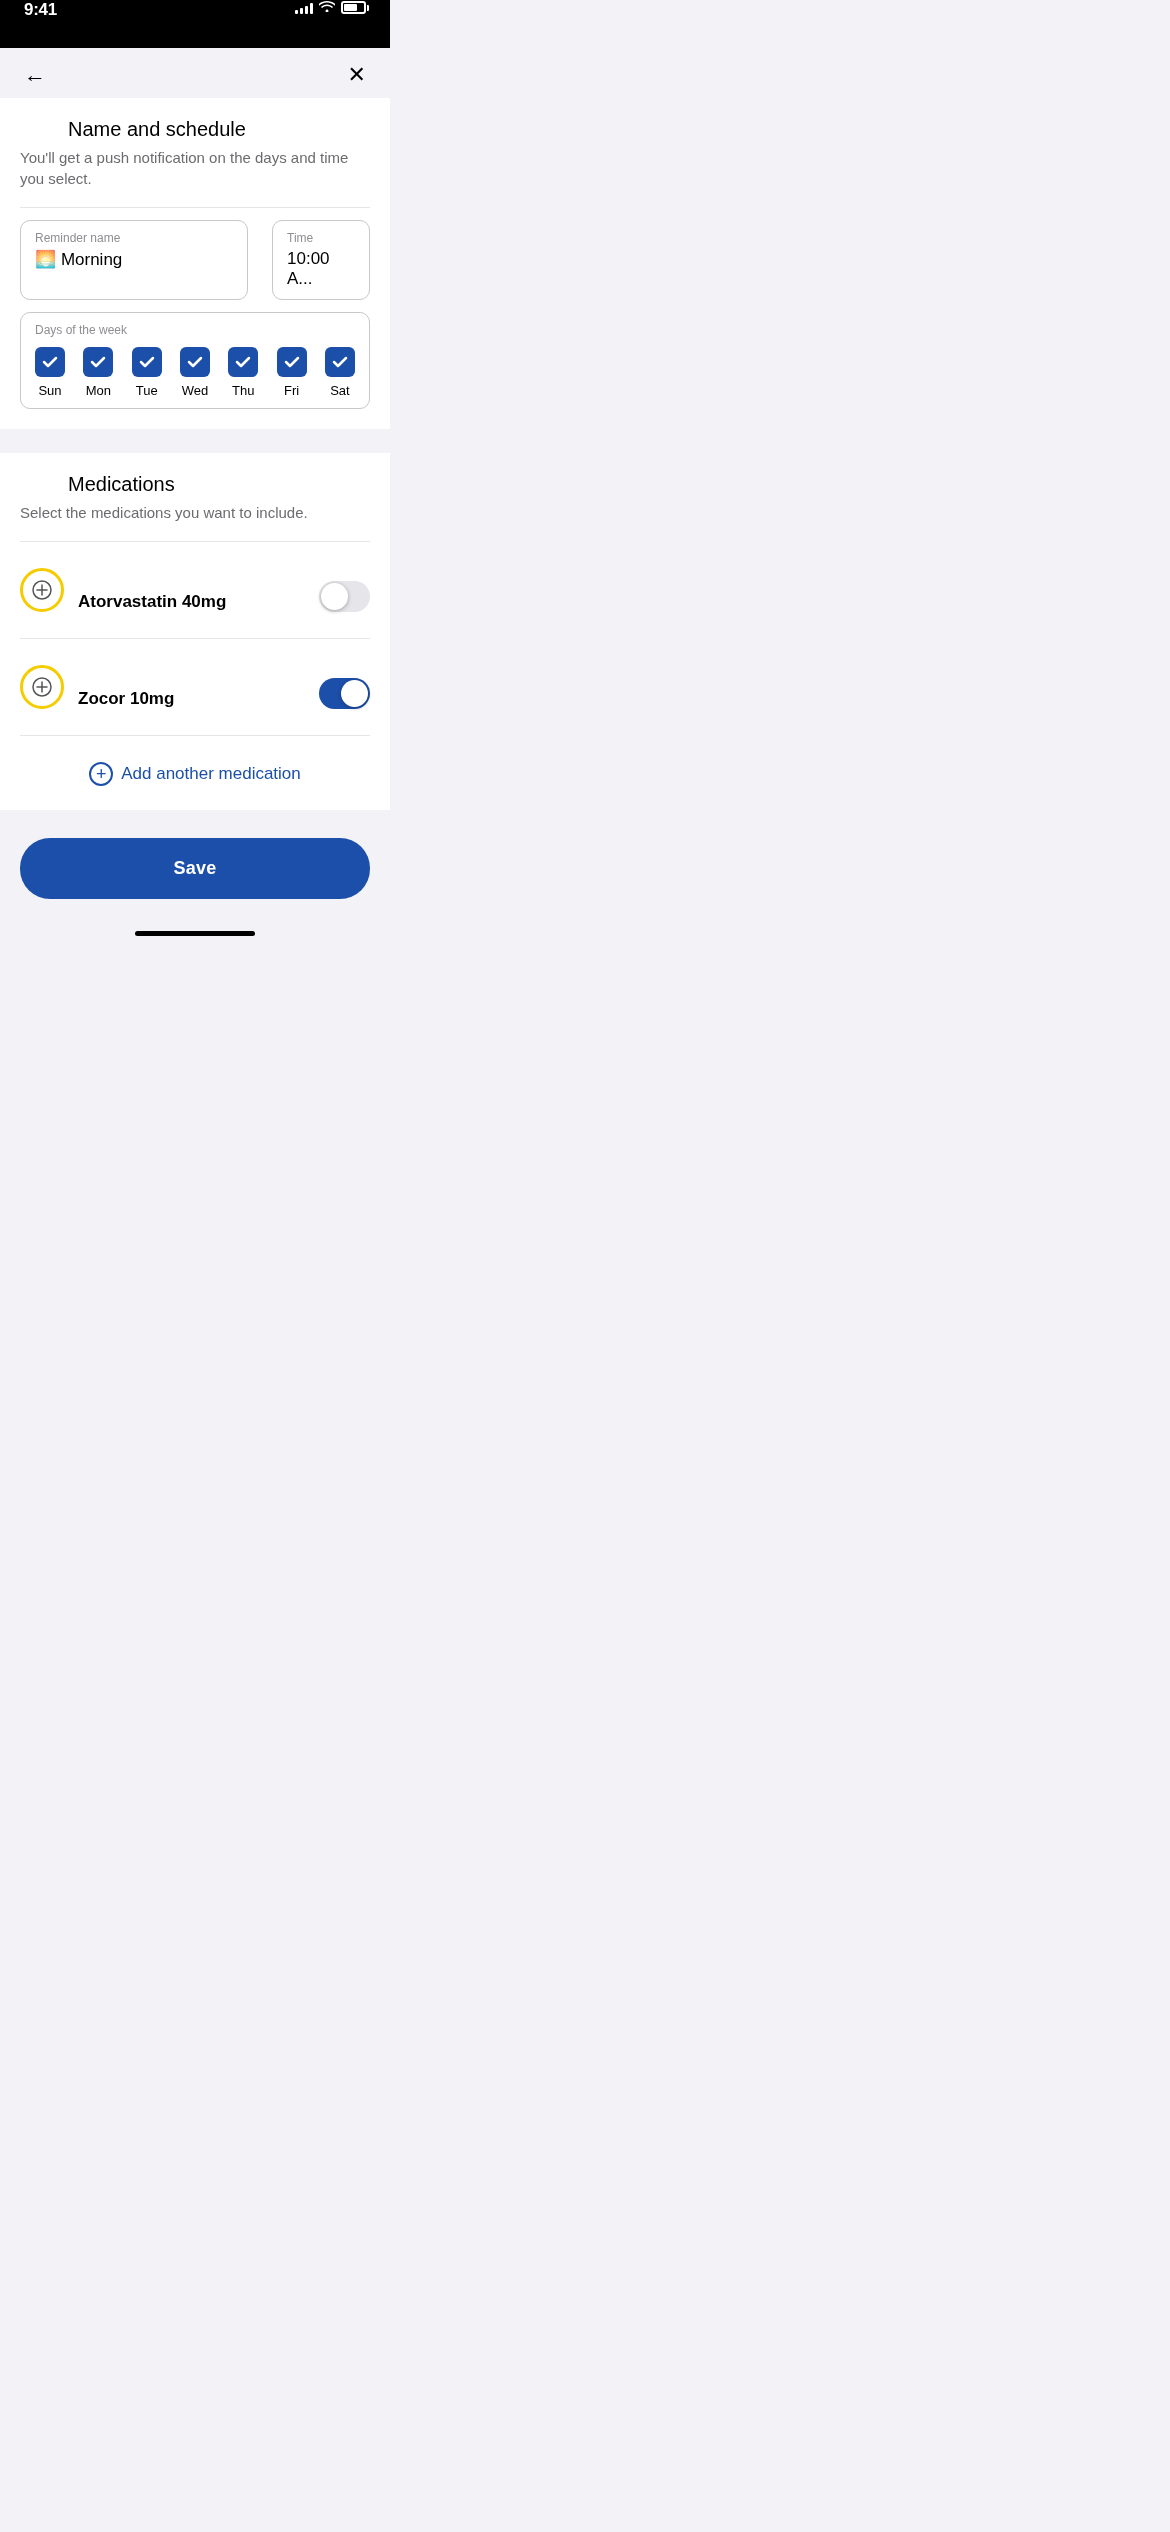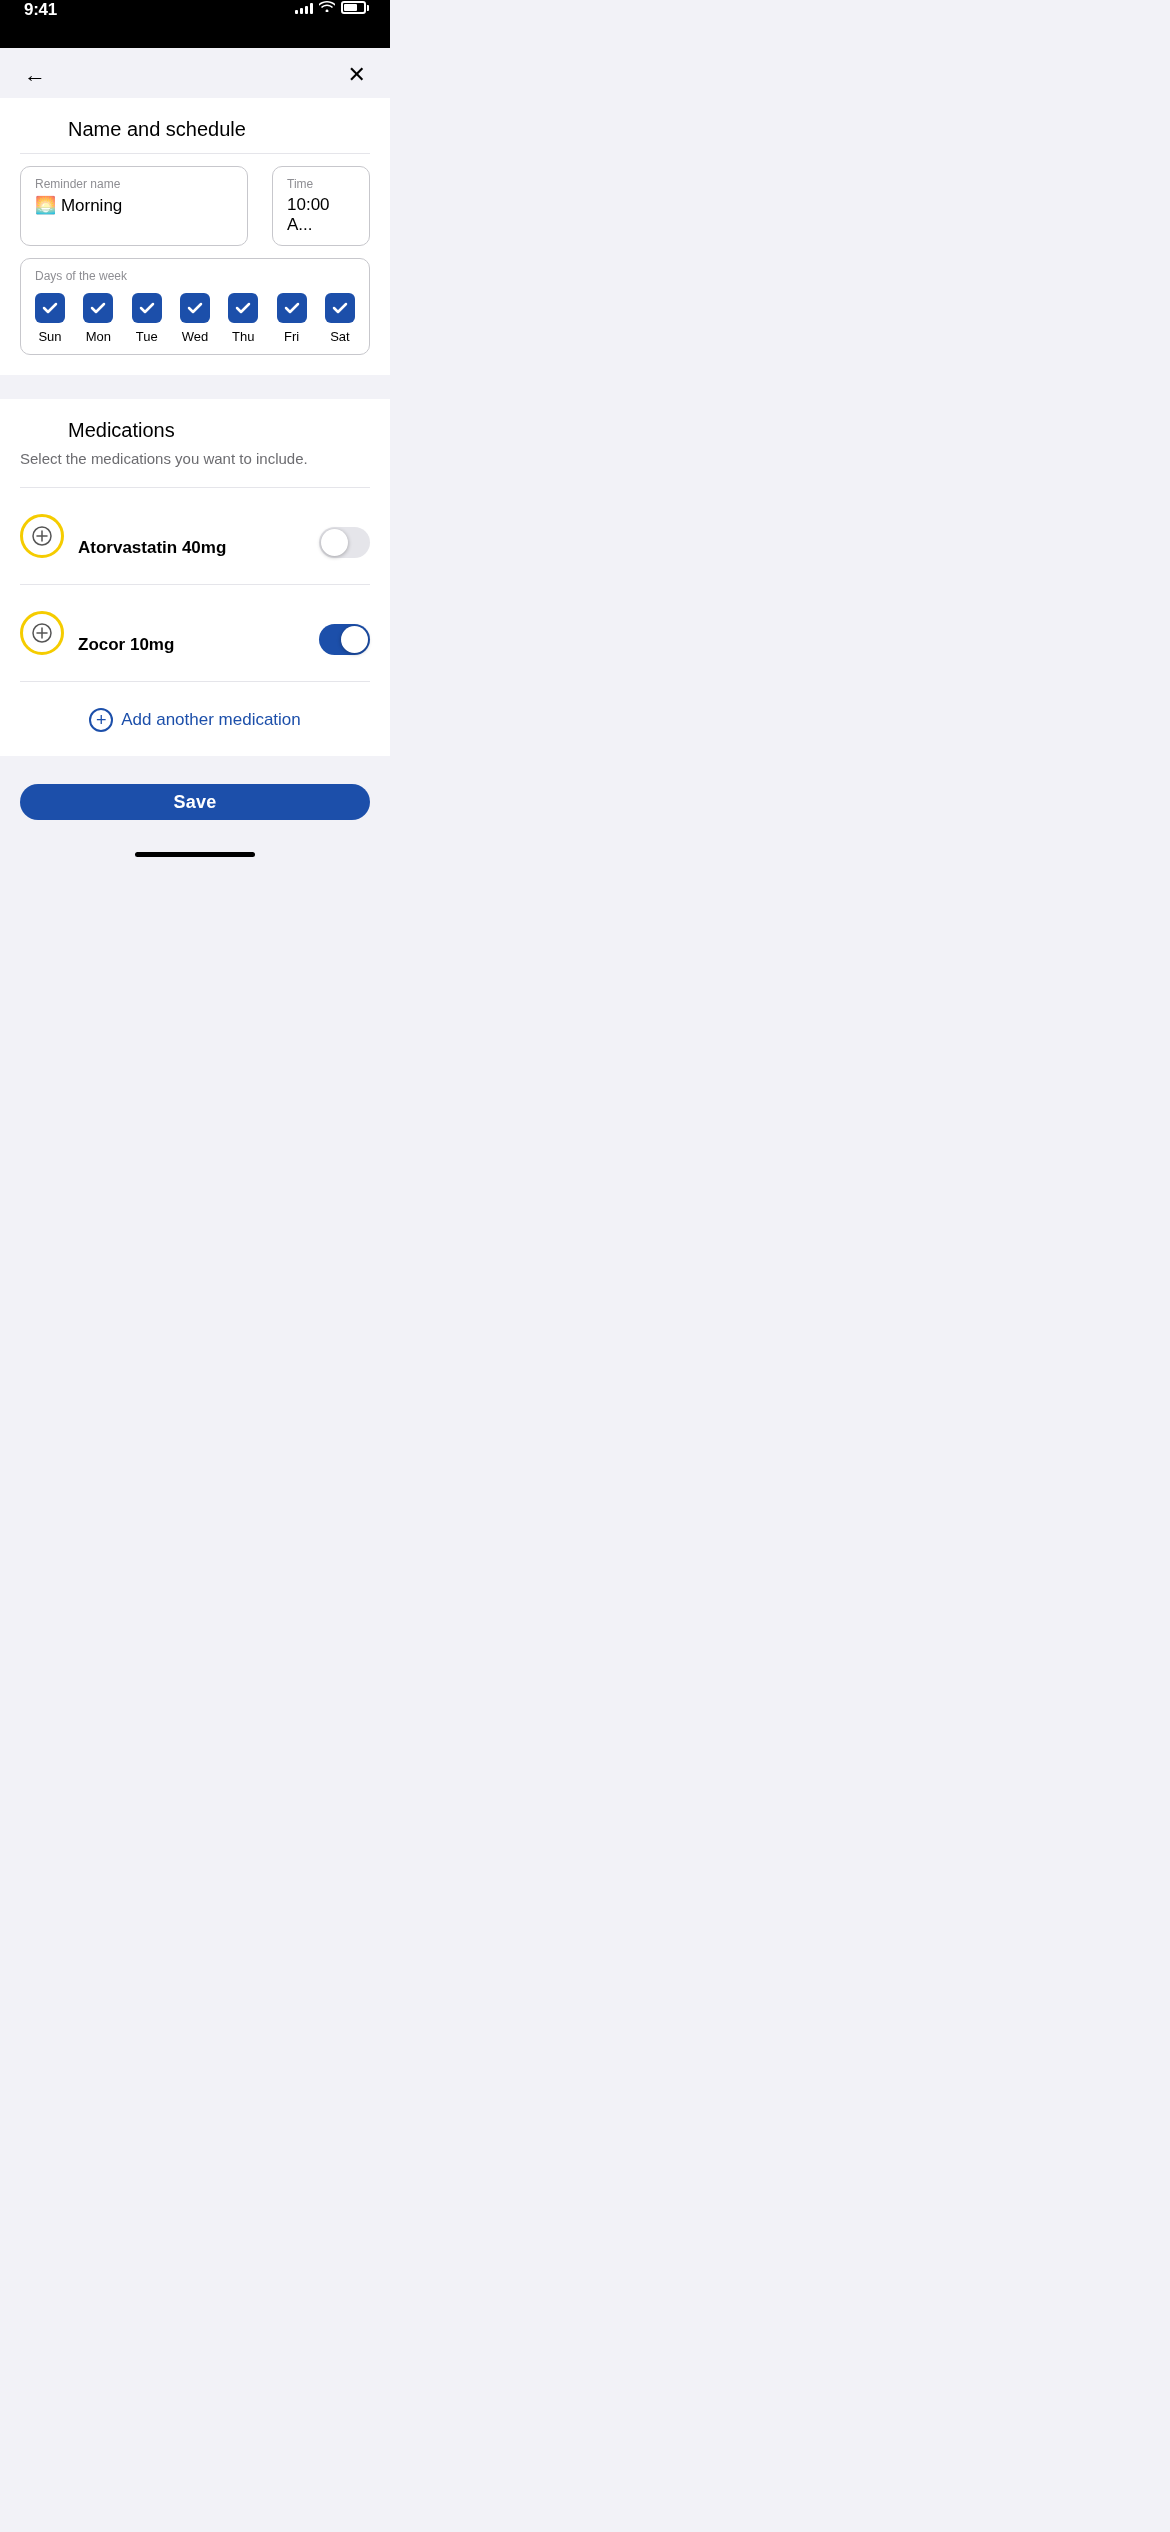--- a/index.html
+++ b/index.html
@@ -290,21 +290,21 @@
     }
 
     
     .save-bar {
       background: #f2f2f7;
       padding: 16px 20px 32px;
       margin-top: auto;
     }
     .save-btn {
       width: 100%;
-      height: 36px;
+      height: 61px;
       background: #1c4faa;
       border: none;
       border-radius: 30px;
       color: #fff;
       font-size: 18px;
       font-weight: 600;
       cursor: pointer;
       letter-spacing: 0.2px;
     }
 
@@ -363,20 +363,21 @@
   <div class="nav-bar">
     <button class="nav-back">←</button>
     <button class="nav-close">✕</button>
   </div>
 
 
   <div class="scroll-area">
 
     <div class="section">
       <div class="section-title">Name and schedule</div>
+      <div class="section-subtitle">You'll get a push notification on the days and time you select.</div>
       <div class="divider"></div>
 
       <div class="input-row">
         <div class="input-field input-name">
           <div class="input-label">Reminder name</div>
           <div class="input-value">🌅 Morning</div>
         </div>
         <div class="input-field input-time">
           <div class="input-label">Time</div>
           <div class="input-value">10:00 A...</div>

